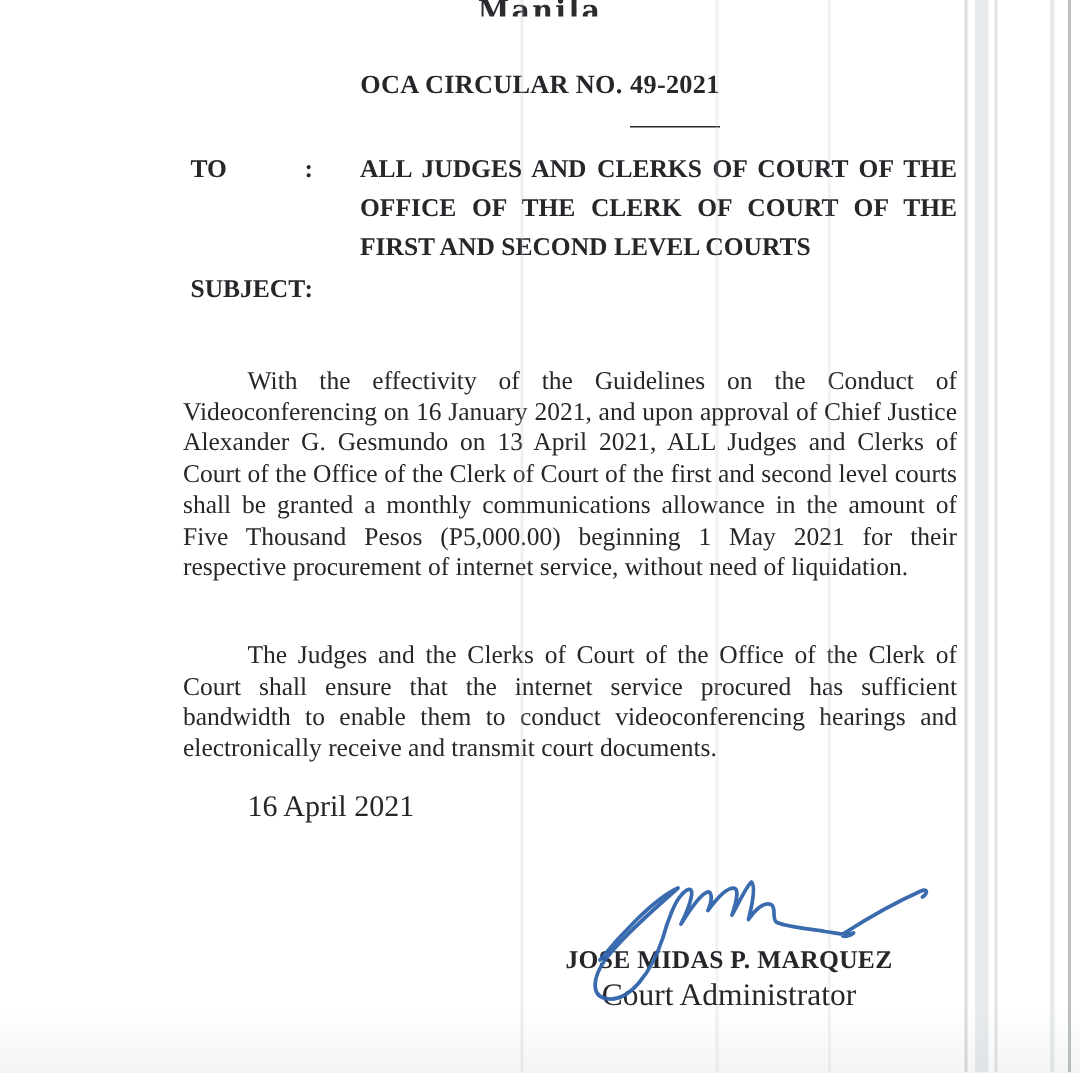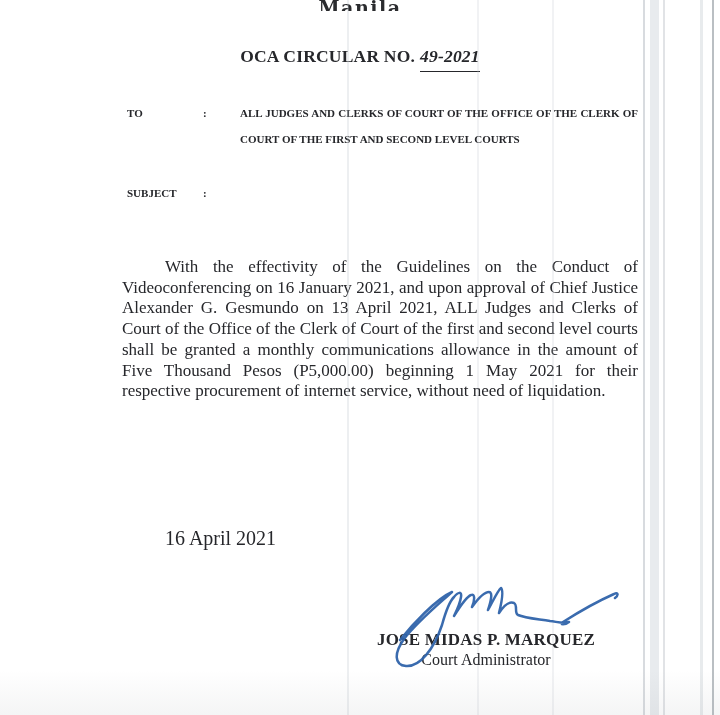--- a/index.html
+++ b/index.html
@@ -18,42 +18,42 @@
   }
   .letterhead span {
     display:inline-block; margin-top:-13px;
     font-family:"DejaVu Serif", serif; font-weight:bold;
     font-size:19px; letter-spacing:1.5px; color:#2a2b2e;
   }
   .title {
     position:absolute; top:46px; left:0; right:0;
     text-align:center; font-weight:bold; font-size:17.5px; letter-spacing:0.2px;
   }
-  .title .num { border-bottom:1.8px solid #26272b; margin-left:5px; padding-bottom:5px;font-style:italic; }
+  .title .num { border-bottom:1.8px solid #26272b; margin-left:5px; padding-bottom:18px; }
   .field {
     position:absolute; left:127px; width:511px;
-    display:flex; font-weight:bold; font-size:11px; line-height:26px;
+    display:flex; font-weight:bold; font-size:17px; line-height:26px;
   }
   .field .flabel { width:76px; flex:none; }
   .field .fcolon { width:37px; flex:none; }
   .field .fvalue { flex:1; text-align:justify; }
   .field-to { top:100px; }
   .field-subject { top:180px; }
   .para {
     position:absolute; left:122px; width:516px; margin:0;
     font-size:17px; line-height:20.7px;
     text-align:justify; text-indent:43px;
   }
-  .para1 { top:257px; }
+  .para1 { top:244px; }
   .para2 { top:427px; }
   .date { position:absolute; left:165px; top:527px; font-size:20px; }
   .sig-svg { position:absolute; left:388px; top:583px; width:234px; height:88px; z-index:3; }
   .sig-block { position:absolute; left:370px; top:630px; width:232px; text-align:center; z-index:2; }
   .sig-name { font-weight:bold; font-size:17px; letter-spacing:0.2px; }
-  .sig-title { font-size:16px; margin-top:1px; }
+  .sig-title { font-size:21px; margin-top:1px; }
   
   .stripe { position:absolute; top:0; bottom:0; pointer-events:none; }
   .st1 { left:347px; width:2px; background:rgba(190,197,203,0.28); }
   .st2 { left:477px; width:2px; background:rgba(190,197,203,0.22); }
   .st3 { left:552px; width:2px; background:rgba(190,197,203,0.22); }
   .st4 { left:643px; width:2px; background:rgba(168,176,184,0.45); }
   .st5 { left:650px; width:9px; background:rgba(214,219,224,0.55); }
   .st6 { left:663px; width:2px; background:rgba(168,176,184,0.35); }
   .st7 { left:700px; width:3px; background:rgba(198,204,210,0.40); }
   .st8 { left:712px; width:2px; background:rgba(130,138,146,0.55); }
@@ -80,20 +80,21 @@
     <span class="fcolon">:</span>
     <span class="fvalue">ALL JUDGES AND CLERKS OF COURT OF THE OFFICE OF THE CLERK OF COURT OF THE FIRST AND SECOND LEVEL COURTS</span>
   </div>
 
   <div class="field field-subject">
     <span class="flabel">SUBJECT</span>
     <span class="fcolon">:</span>
   </div>
 
   <p class="para para1">With the effectivity of the Guidelines on the Conduct of Videoconferencing on 16 January 2021, and upon approval of Chief Justice Alexander G. Gesmundo on 13 April 2021, ALL Judges and Clerks of Court of the Office of the Clerk of Court of the first and second level courts shall be granted a monthly communications allowance in the amount of Five Thousand Pesos (P5,000.00) beginning 1 May 2021 for their respective procurement of internet service, without need of liquidation.</p>
+  <p class="para para2">The Judges and the Clerks of Court of the Office of the Clerk of Court shall ensure that the internet service procured has sufficient bandwidth to enable them to conduct videoconferencing hearings and electronically receive and transmit court documents.</p>
 
   <div class="date">16 April 2021</div>
 
   <svg class="sig-svg" viewBox="0 0 234 88" aria-hidden="true">
     <path fill="none" stroke-width="2.5" stroke-linecap="round" stroke-linejoin="round" opacity="0.95" d="M 12 57
          C 24 42, 48 16, 64 9
          C 52 20, 30 38, 16 56
          C 6 70, 6 82, 18 83
          C 32 84, 46 66, 54 42
          C 57 31, 62 18, 66 14

